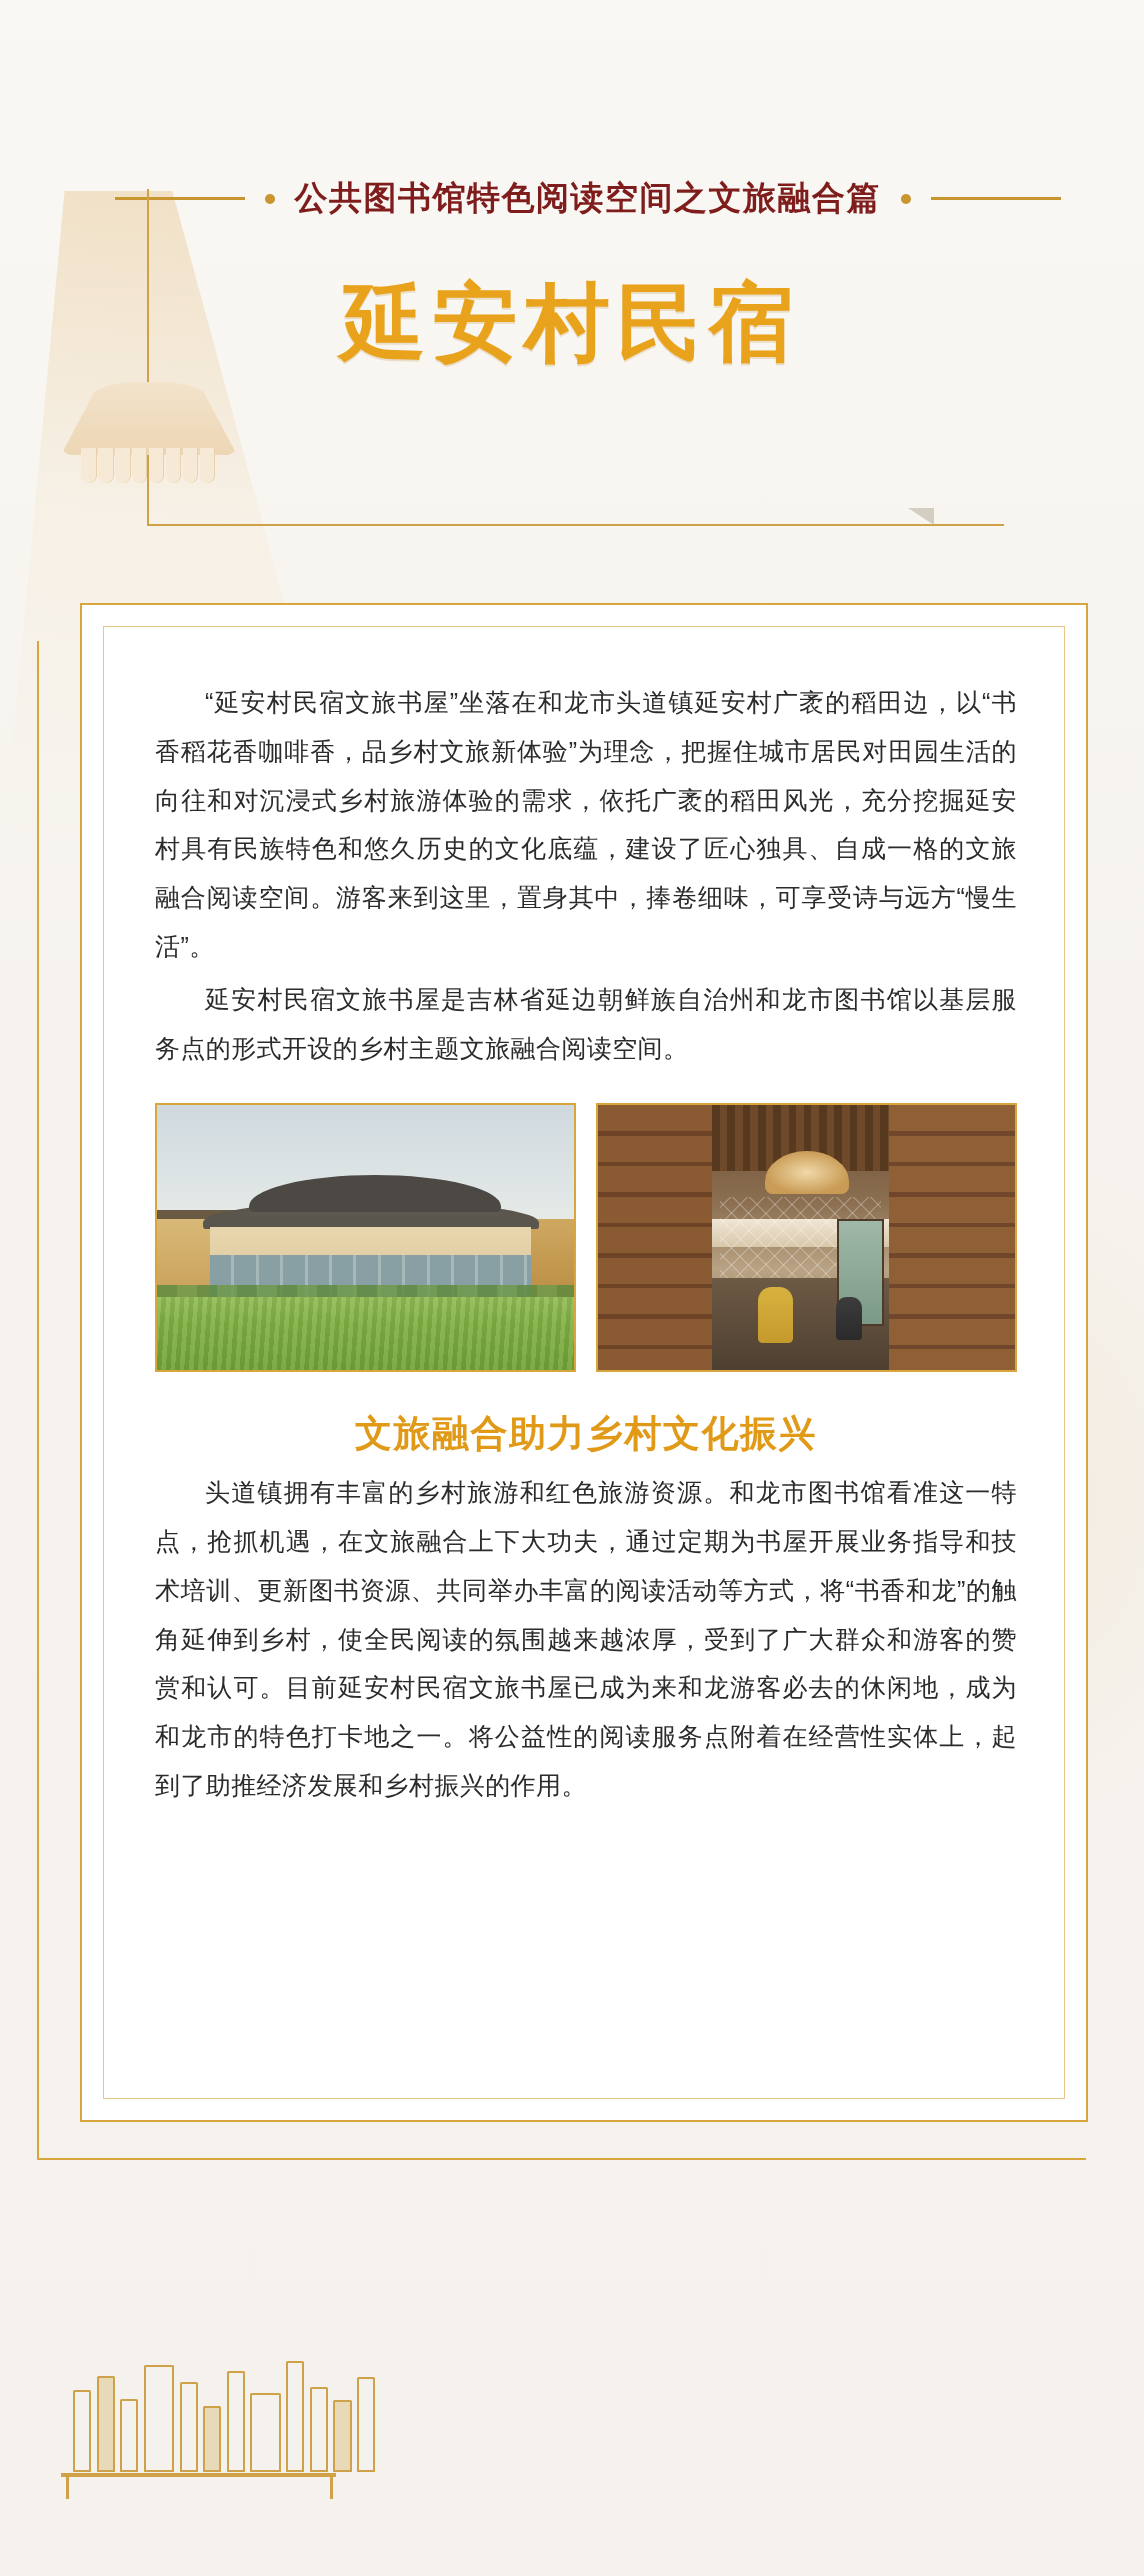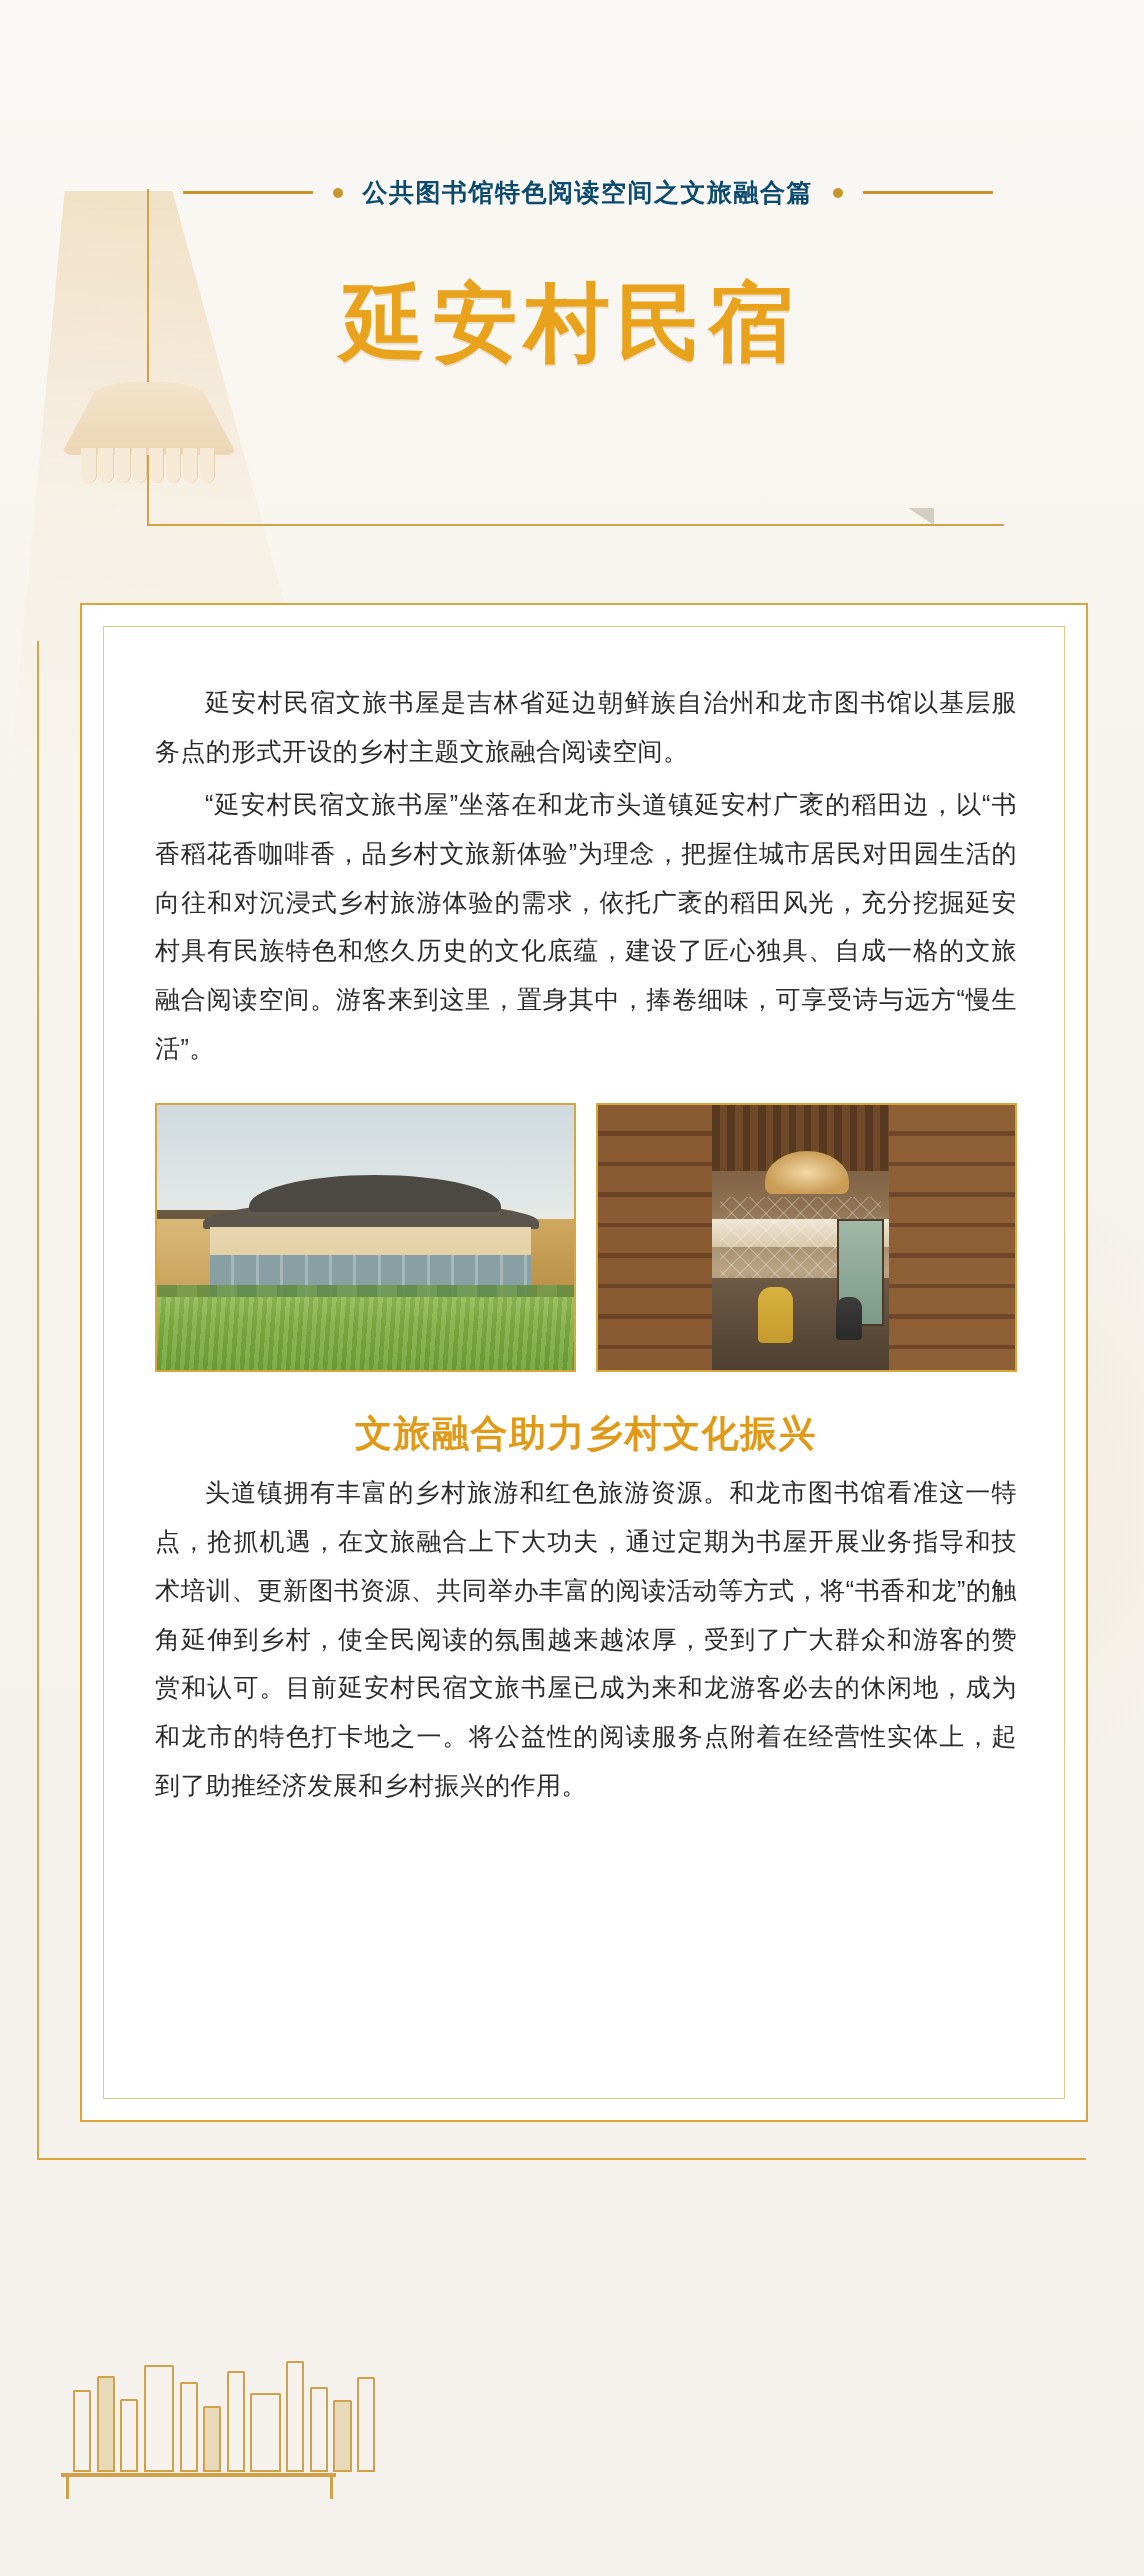--- a/index.html
+++ b/index.html
@@ -62,23 +62,23 @@
     justify-content: center;
     gap: 20px;
   }
   .kicker-rule {
     height: 2.3px;
     background: #c8952f;
     width: 130px;
   }
   .kicker-rule.left { margin-left: 30.5px; }
   .kicker-text {
-    font-size: 25px;
+    font-size: 33px;
     letter-spacing: 1.5px;
-    color: #0c4a6e;
+    color: #7f1d1d;
     font-weight: bold;
     white-space: nowrap;
   }
   .kicker-dot {
     width: 10px;
     height: 10px;
     border-radius: 50%;
     background: #c8952f;
   }
   
@@ -476,22 +476,22 @@
   </div>
 
   <div class="card-shadow-line-v"></div>
   <div class="card-shadow-line-h"></div>
 
   <div class="card-outer">
     <div class="card-inner"></div>
 
     <div class="card-body">
 
+      <p class="para">“延安村民宿文旅书屋”坐落在和龙市头道镇延安村广袤的稻田边，以“书香稻花香咖啡香，品乡村文旅新体验”为理念，把握住城市居民对田园生活的向往和对沉浸式乡村旅游体验的需求，依托广袤的稻田风光，充分挖掘延安村具有民族特色和悠久历史的文化底蕴，建设了匠心独具、自成一格的文旅融合阅读空间。游客来到这里，置身其中，捧卷细味，可享受诗与远方“慢生活”。</p>
       <p class="para">延安村民宿文旅书屋是吉林省延边朝鲜族自治州和龙市图书馆以基层服务点的形式开设的乡村主题文旅融合阅读空间。</p>
-      <p class="para">“延安村民宿文旅书屋”坐落在和龙市头道镇延安村广袤的稻田边，以“书香稻花香咖啡香，品乡村文旅新体验”为理念，把握住城市居民对田园生活的向往和对沉浸式乡村旅游体验的需求，依托广袤的稻田风光，充分挖掘延安村具有民族特色和悠久历史的文化底蕴，建设了匠心独具、自成一格的文旅融合阅读空间。游客来到这里，置身其中，捧卷细味，可享受诗与远方“慢生活”。</p>
 
       <div class="photos">
         <div class="photo">
           <div class="ph1-sky"></div>
           <div class="ph1-left-roof"></div>
           <div class="ph1-left-build"></div>
           <div class="ph1-right-build"></div>
           <div class="ph1-roof2"></div>
           <div class="ph1-roof"></div>
           <div class="ph1-wall"></div>

